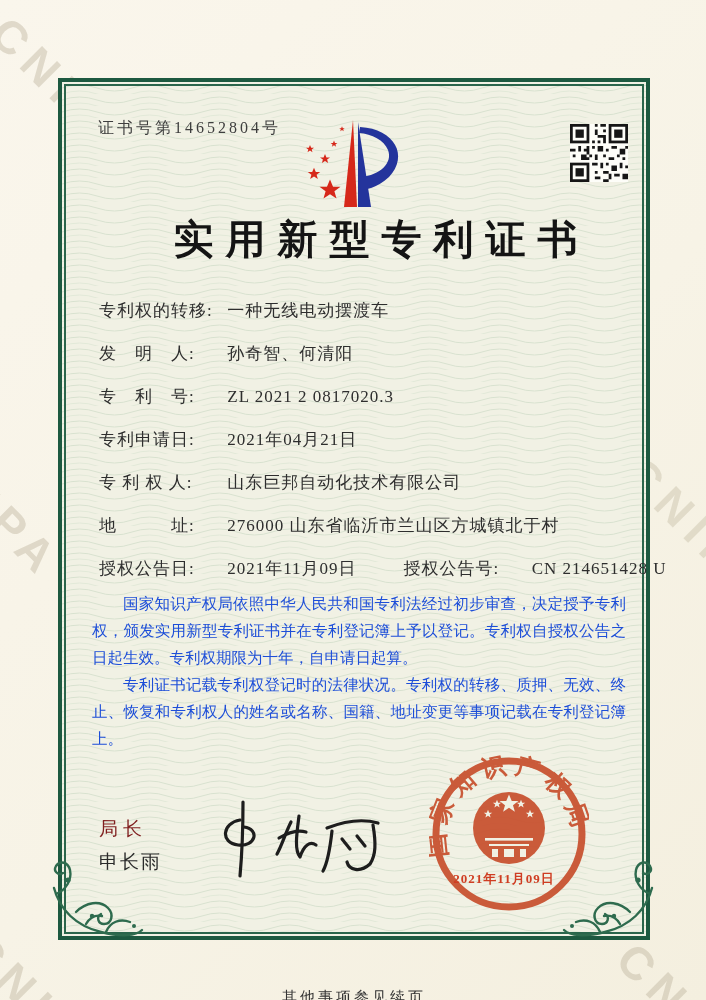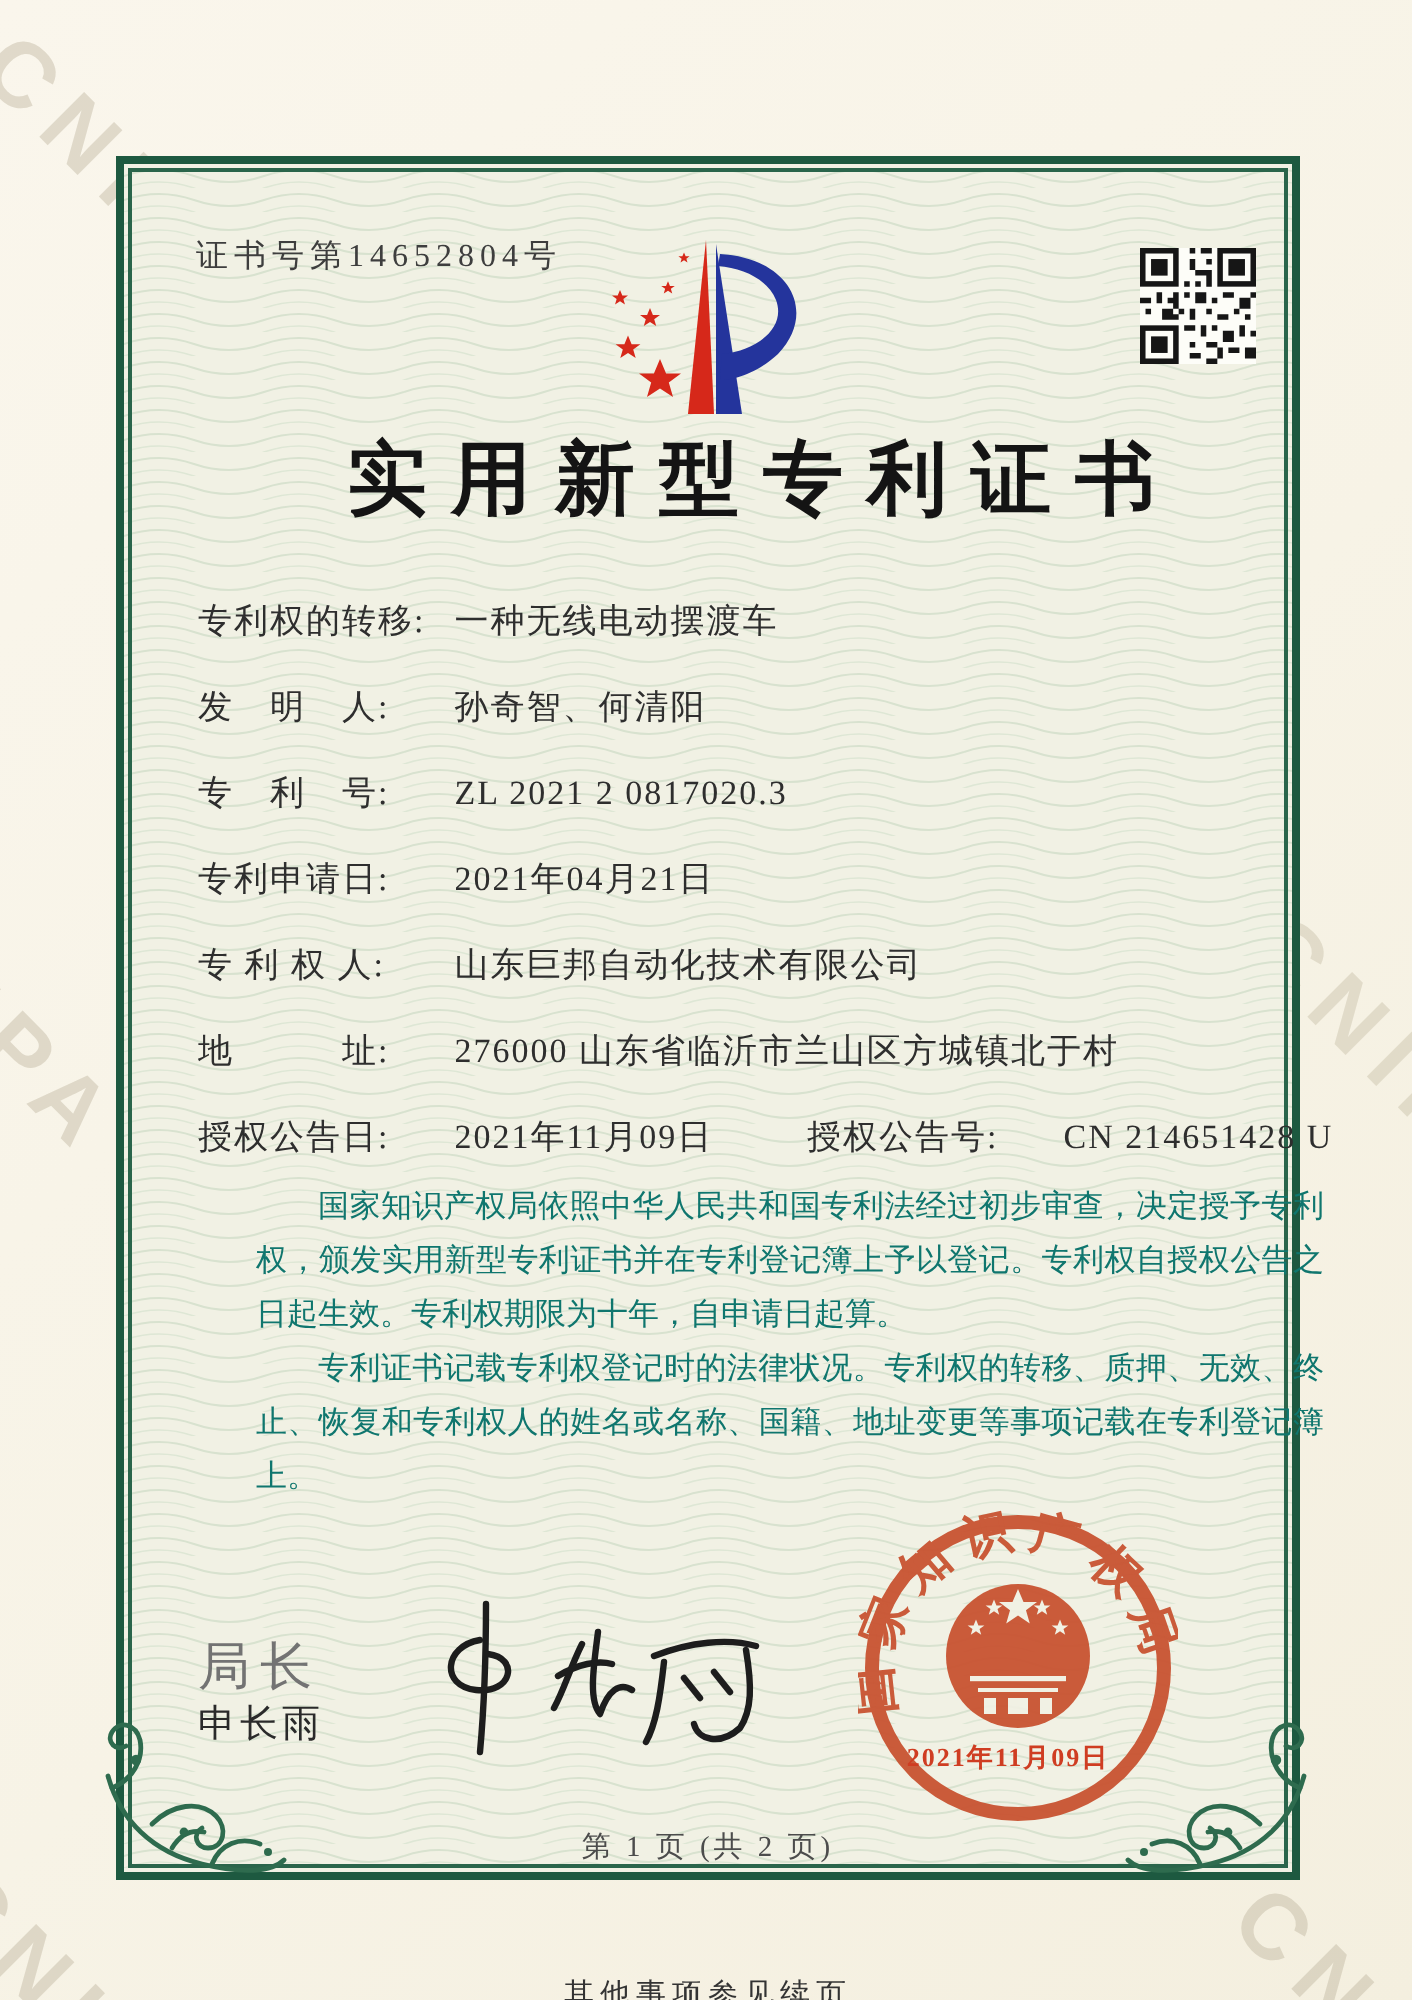--- a/index.html
+++ b/index.html
@@ -43,25 +43,25 @@
   }
   
   .fields { position:absolute; left:37px; top:219px; width:540px; font-size:17px; color:#2e2e2e; }
   .field-row { height:43px; line-height:19px; white-space:nowrap; }
   .f-label { display:inline-block; width:124px; letter-spacing:1px; }
   .f-value { letter-spacing:1px; }
   .grant-date { display:inline-block; width:172px; }
   
   .body-text {
     position:absolute; left:30px; top:508px; width:534px;
-    font-size:15.5px; line-height:27px; color:#0f766e; text-align:justify;margin-left:36px;
+    font-size:15.5px; line-height:27px; color:#1d4ed8; text-align:justify;
   }
   .body-text p { text-indent:2em; }
   
-  .director-title { position:absolute; left:37px; top:734px; font-size:26px; letter-spacing:5px; color:#737373;font-family:Liberation Mono, monospace; }
+  .director-title { position:absolute; left:37px; top:734px; font-size:19px; letter-spacing:5px; color:#7f1d1d;font-family:Liberation Mono, monospace; }
   .director-name  { position:absolute; left:37px; top:767px; font-size:19px; letter-spacing:2px; color:#2a2a2a; }
   .signature      { position:absolute; left:147px; top:712px; }
   
   .seal { position:absolute; left:367px; top:672px; opacity:0.93; }
   .seal-date {
     position:absolute; left:378px; top:788px; width:128px; text-align:center;
     font-size:13px; font-weight:bold; letter-spacing:1px; color:#cf3d22;
   }
   
   .page-no {
@@ -215,21 +215,20 @@
         <rect x="75" y="95" width="10" height="8"></rect>
         <rect x="91" y="95" width="6" height="8"></rect>
       </g>
       <path id="sealArc" d="M 20,106 A 64,64 0 1 1 140,106" fill="none"></path>
       <text font-size="24" font-weight="bold" fill="#c8502e" font-family="Liberation Serif, DejaVu Serif, serif">
         <textPath href="#sealArc" startOffset="4" textLength="210">国家知识产权局</textPath>
       </text>
     </svg>
     <div class="seal-date">2021年11月09日</div>
 
-    <div class="page-no">第 1 页 (共 2 页)</div>
   </div>
 
   <svg class="ornament orn-bl" width="100" height="100" viewBox="0 0 100 100">
     <g stroke="#2e6b4e" fill="none" stroke-width="2.4" stroke-linecap="round">
       <path d="M8,38 C14,60 30,76 55,82 C75,87 90,86 96,80"></path>
       <path d="M10,44 C20,40 26,30 24,20 C22,12 14,10 10,16 C7,21 12,26 17,23"></path>
       <path d="M30,62 C40,52 54,50 62,58 C68,64 66,74 58,74 C52,74 50,67 55,64"></path>
       <path d="M60,82 C64,72 74,68 84,72"></path>
       <path d="M40,74 q6,-10 16,-8"></path>
       <circle cx="22" cy="30" r="2.6" fill="#2e6b4e" stroke="none"></circle>

